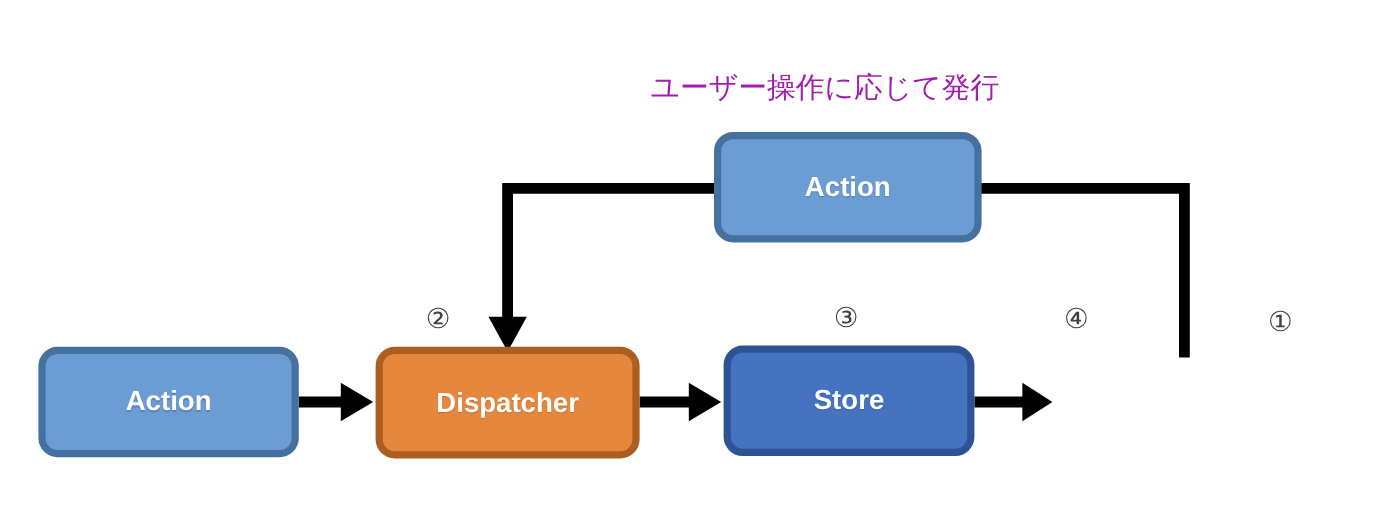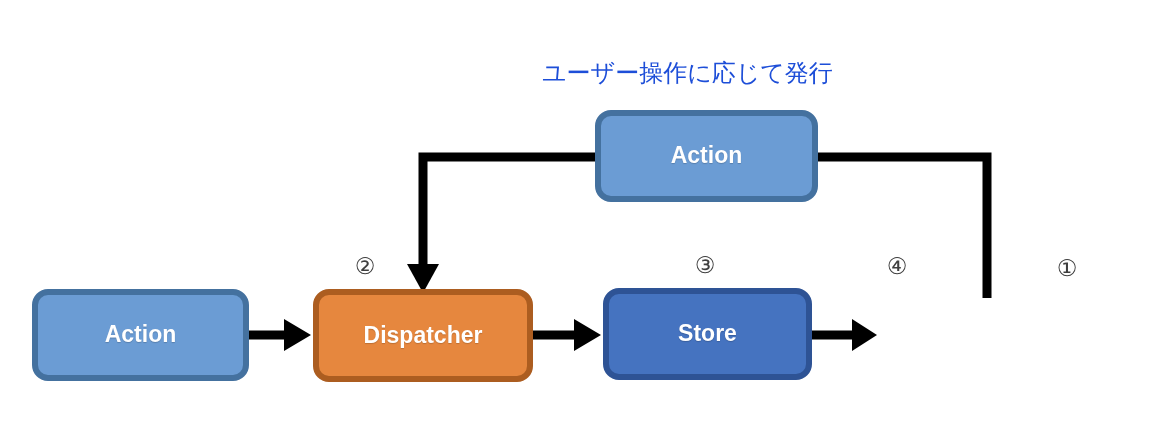--- a/index.html
+++ b/index.html
@@ -43,21 +43,21 @@
   }
   .node.action-top  { left: 595px; top: 110px; width: 223px; height: 92px; background: #6B9CD4; border: 6px solid #44719F; }
   .node.action-init { left: 32px;  top: 289px; width: 217px; height: 92px; background: #6B9CD4; border: 6px solid #44719F; }
   .node.dispatcher  { left: 313px; top: 289px; width: 220px; height: 93px; background: #E6873E; border: 6px solid #AC5D20; }
   .node.store       { left: 603px; top: 288px; width: 209px; height: 92px; background: #4573C0; border: 6px solid #2E5395; }
   .node.view        { left: 878px; top: 289px; width: 212px; height: 94px; background: #79AE50; border: 6px solid #5F8A38; }
   .jp-label {
     position: absolute;
     z-index: 3;
     font-size: 24px;
-    color: #1d4ed8;
+    color: #a21caf;
     white-space: nowrap;
   }
   .jp-label.top-label    { left: 542px; top: 57px; }
   .jp-label.bottom-label { left: 15px;  top: 387px; }
   .badge {
     position: absolute;
     z-index: 3;
     font-size: 23px;
     color: #3F3F3F;
     transform: translate(-50%, -50%);

